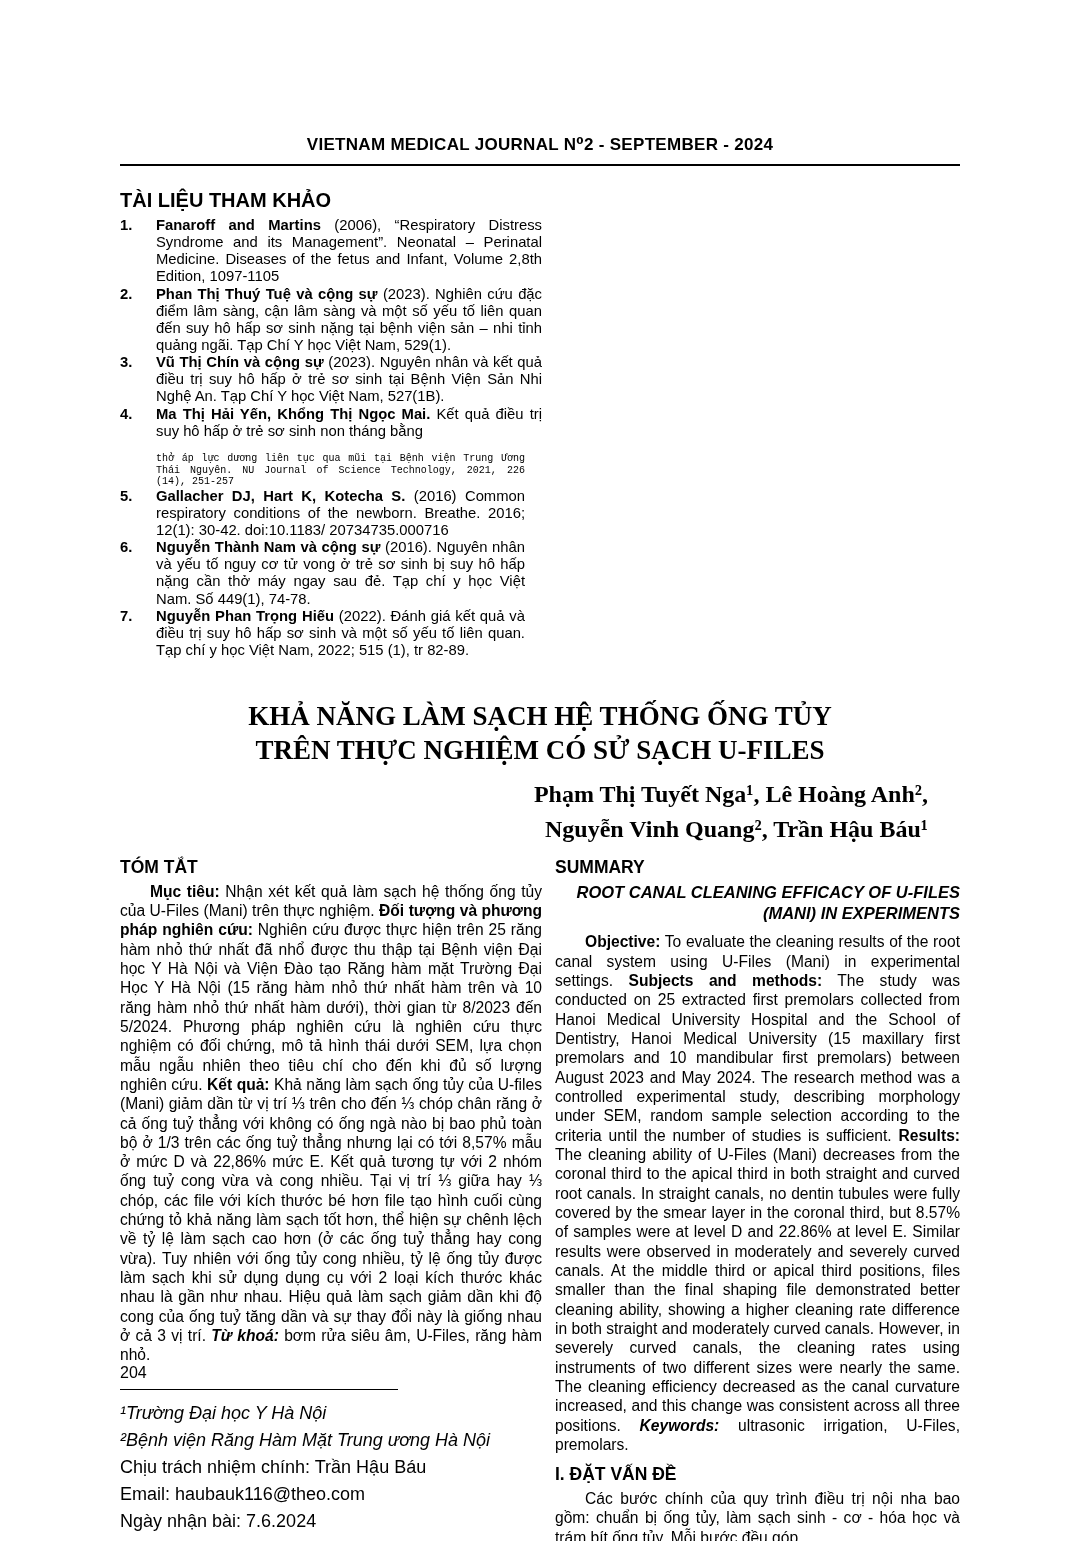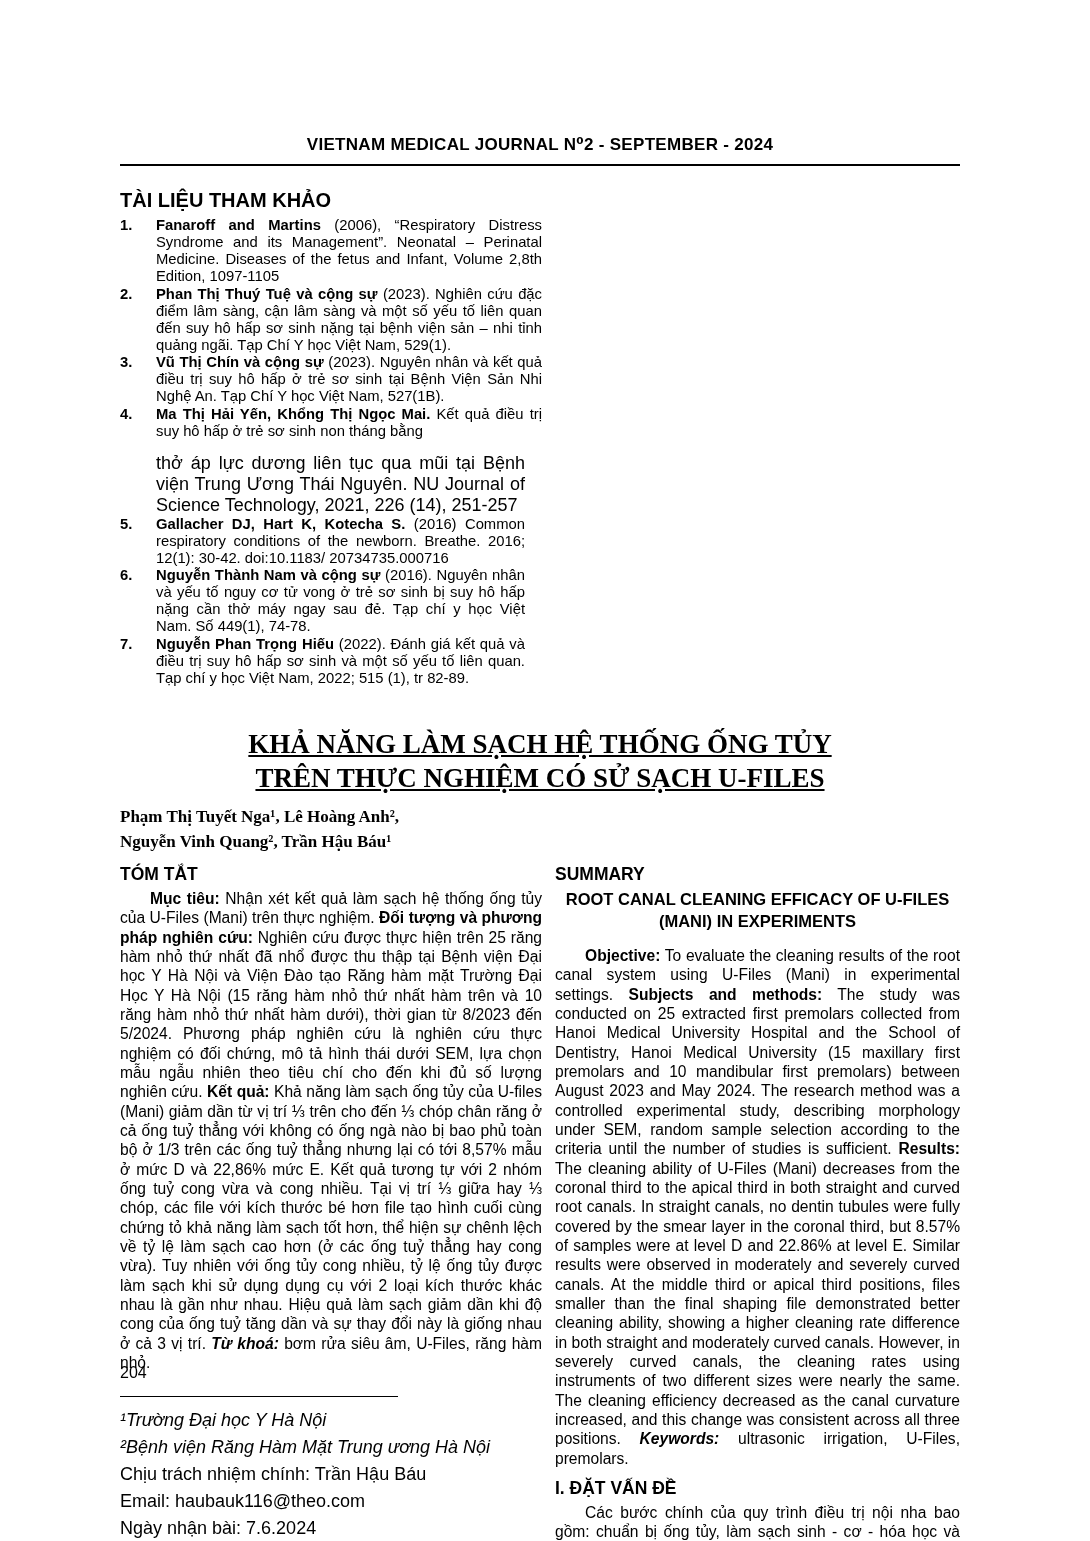--- a/index.html
+++ b/index.html
@@ -28,52 +28,53 @@
   .col-right { width:405px; flex:none; }
   .ref-heading {
     margin:0 0 4px 0;
     font-size:20px;
     font-weight:bold;
   }
   .ref-list { font-size:14.8px; line-height:1.16; }
   .ref { display:flex; }
   .ref-num { flex:none; width:36px; font-weight:bold; }
   .ref-body { flex:1; text-align:justify; }
-  .ref-cont { padding-left:36px; text-align:justify; font-size:18px; line-height:1.16; }
+  .ref-cont { padding-left:36px; text-align:justify; font-size:10px; line-height:1.16;font-family:Liberation Mono, monospace; }
   .b  { font-weight:bold; }
   .bi { font-weight:bold; font-style:italic; }
   .article-title {
     margin-top:40px;
     text-align:center;
     font-family:"Liberation Serif","DejaVu Serif",serif;
     font-weight:bold;
     font-size:27px;
     line-height:1.26;
-    text-decoration:underline;
   }
   .article-authors {
     margin-top:10px;
     padding-right:32px;
+    text-align:right;
     font-family:"Liberation Serif","DejaVu Serif",serif;
     font-weight:bold;
-    font-size:17px;
+    font-size:24px;
     line-height:1.45;
   }
   .main-section { display:flex; gap:13px; margin-top:10px; }
   .sec-heading {
     margin:0 0 3px 0;
     font-size:17.5px;
     font-weight:bold;
   }
   .summary-subtitle {
-    text-align:center;
+    text-align:right;
     font-weight:bold;
     font-size:16.5px;
     line-height:1.3;
-    margin:2px 0 14px 0;
+    margin:2px 0 8px 0;
+    font-style:italic;
   }
   .para { margin:0; text-align:justify; text-indent:30px; }
   .footnote { margin-top:24px; font-size:18px; line-height:1.5; }
   .footnote-rule { width:278px; border:none; border-top:1.5px solid #000; margin:0 0 10px 0; }
   .affil { font-style:italic; }
   .intro-heading { margin:10px 0 3px 0; font-size:17.5px; font-weight:bold; }
   .page-number { position:absolute; left:120px; top:1363px; font-size:16px; }
 </style>
 </head>
 <body>

